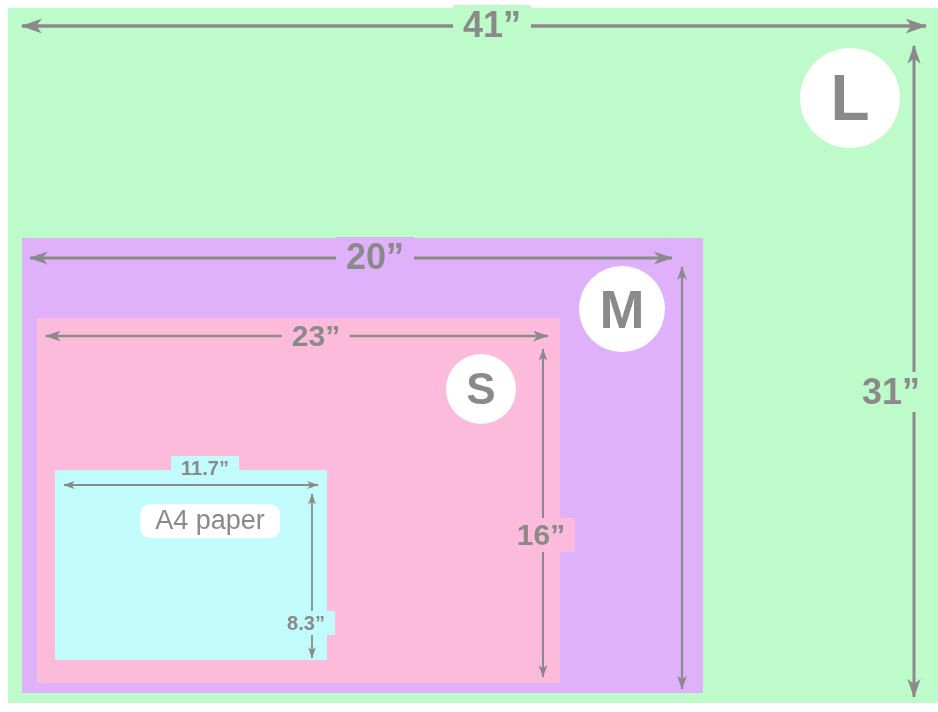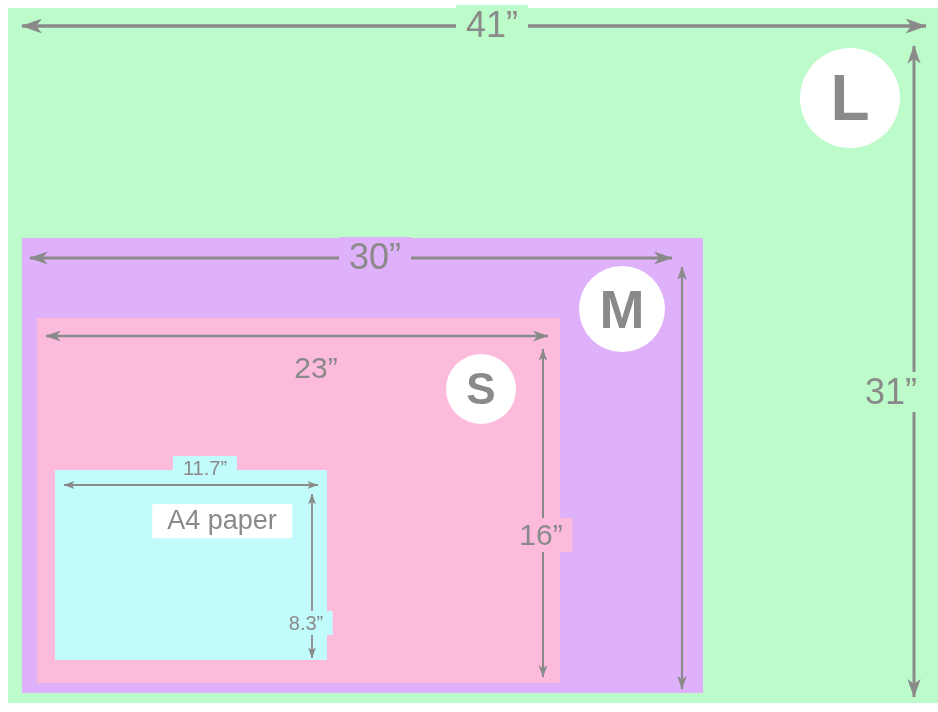--- a/index.html
+++ b/index.html
@@ -12,43 +12,43 @@
   }
   .rect{position:absolute;}
   #rect-l{left:8px;top:8px;width:930px;height:695px;background:var(--size-l,#bdfbca);}
   #rect-m{left:22px;top:238px;width:681px;height:455px;background:var(--size-m,#e0b1fb);}
   #rect-s{left:37px;top:318px;width:523px;height:365px;background:var(--size-s,#fdbbdc);}
   #rect-a4{left:55px;top:470px;width:272px;height:190px;background:var(--a4,#c2fbfb);}
   #arrows{position:absolute;left:0;top:0;width:938px;height:712px;pointer-events:none;}
   #arrows line{stroke:var(--annotation,#8a8a8a);}
   .dim-label{
     position:absolute;transform:translate(-50%,-50%);
-    font-weight:normal;color:var(--annotation,#8a8a8a);
+    font-weight:bold;color:var(--annotation,#8a8a8a);
     white-space:nowrap;line-height:1;padding:2px 10px;
   }
   #label-41{left:492px;top:25px;font-size:36px;background:var(--size-l,#bdfbca);}
   #label-31{left:891px;top:392px;font-size:36px;background:var(--size-l,#bdfbca);}
   #label-30{left:375px;top:257px;font-size:36px;background:var(--size-m,#e0b1fb);}
   #label-20{left:666px;top:489px;font-size:33px;background:var(--size-m,#e0b1fb);}
-  #label-23{left:316px;top:336px;font-size:30px;background:var(--size-s,#fdbbdc);margin-top:32px;}
+  #label-23{left:316px;top:336px;font-size:30px;background:var(--size-s,#fdbbdc);}
   #label-16{left:541px;top:535px;font-size:30px;background:var(--size-s,#fdbbdc);}
   #label-117{left:205px;top:456px;font-size:20px;background:var(--a4,#c2fbfb);margin-top:12px;}
   #label-83{left:306px;top:583px;font-size:20px;background:var(--a4,#c2fbfb);margin-top:40px;}
   .badge{
     position:absolute;transform:translate(-50%,-50%);
     background:var(--badge-bg,#fff);border-radius:50%;
     display:flex;align-items:center;justify-content:center;
     font-weight:bold;color:var(--annotation,#8a8a8a);
   }
   #badge-l{left:850px;top:98px;width:100px;height:100px;font-size:64px;}
   #badge-m{left:622px;top:309px;width:86px;height:86px;font-size:54px;}
   #badge-s{left:481px;top:389px;width:70px;height:70px;font-size:44px;}
   #a4-name{
-    position:absolute;left:222px;top:521px;transform:translate(-50%,-50%);
-    background:var(--badge-bg,#fff);border-radius:0;
+    position:absolute;left:210px;top:521px;transform:translate(-50%,-50%);
+    background:var(--badge-bg,#fff);border-radius:10px;
     padding:2px 15px;font-size:27px;color:var(--annotation,#8a8a8a);
     white-space:nowrap;line-height:1.1;
   }
 </style>
 </head>
 <body>
 
 <div id="canvas">
 
   <div class="rect" id="rect-l"></div>
@@ -70,21 +70,21 @@
     <line x1="30" y1="258" x2="672" y2="258" stroke-width="3" marker-start="url(#ah-start)" marker-end="url(#ah-end)"></line>
     <line x1="682" y1="267" x2="682" y2="689" stroke-width="2.2" marker-start="url(#ah-start)" marker-end="url(#ah-end)"></line>
     <line x1="46" y1="336" x2="548" y2="336" stroke-width="2.5" marker-start="url(#ah-start)" marker-end="url(#ah-end)"></line>
     <line x1="543" y1="349" x2="543" y2="677" stroke-width="2" marker-start="url(#ah-start)" marker-end="url(#ah-end)"></line>
     <line x1="64" y1="485" x2="318" y2="485" stroke-width="1.8" marker-start="url(#ah-start)" marker-end="url(#ah-end)"></line>
     <line x1="312" y1="494" x2="312" y2="658" stroke-width="1.8" marker-start="url(#ah-start)" marker-end="url(#ah-end)"></line>
   </svg>
 
   <span class="dim-label" id="label-41">41”</span>
   <span class="dim-label" id="label-31">31”</span>
-  <span class="dim-label" id="label-30">30”</span>
+  <span class="dim-label" id="label-30">20”</span>
   <span class="dim-label" id="label-23">23”</span>
   <span class="dim-label" id="label-16">16”</span>
   <span class="dim-label" id="label-117">11.7”</span>
   <span class="dim-label" id="label-83">8.3”</span>
 
   <div class="badge" id="badge-l">L</div>
   <div class="badge" id="badge-m">M</div>
   <div class="badge" id="badge-s">S</div>
 
   <div id="a4-name">A4 paper</div>

